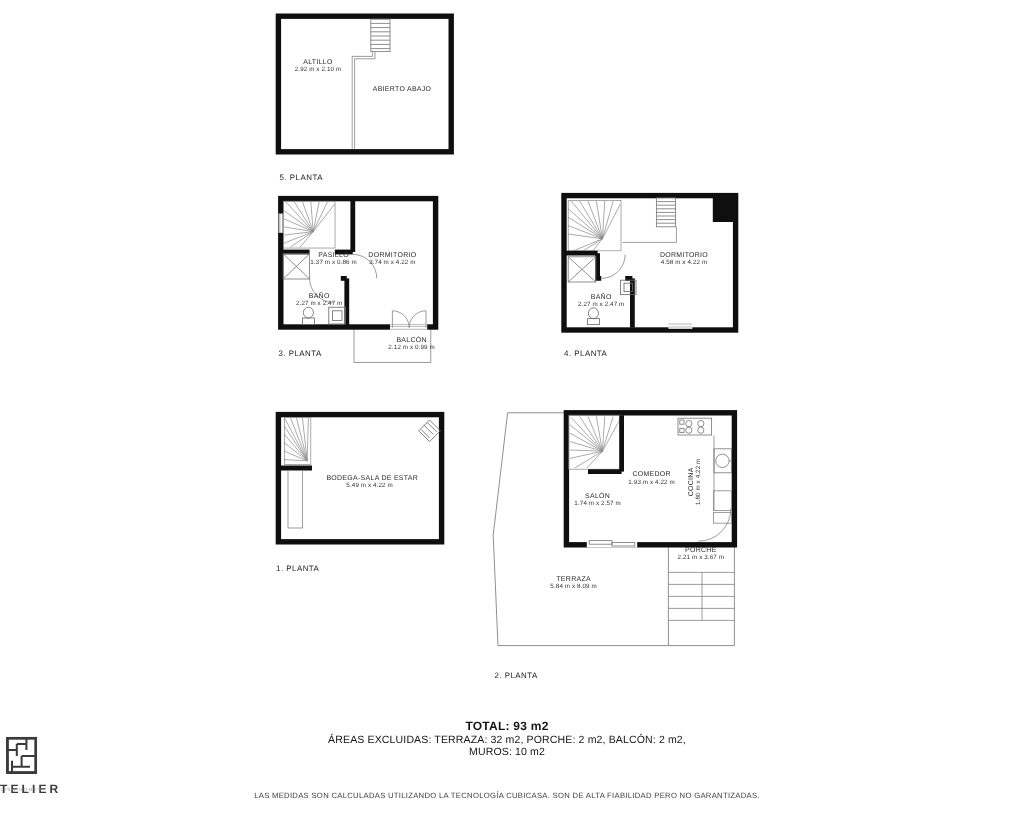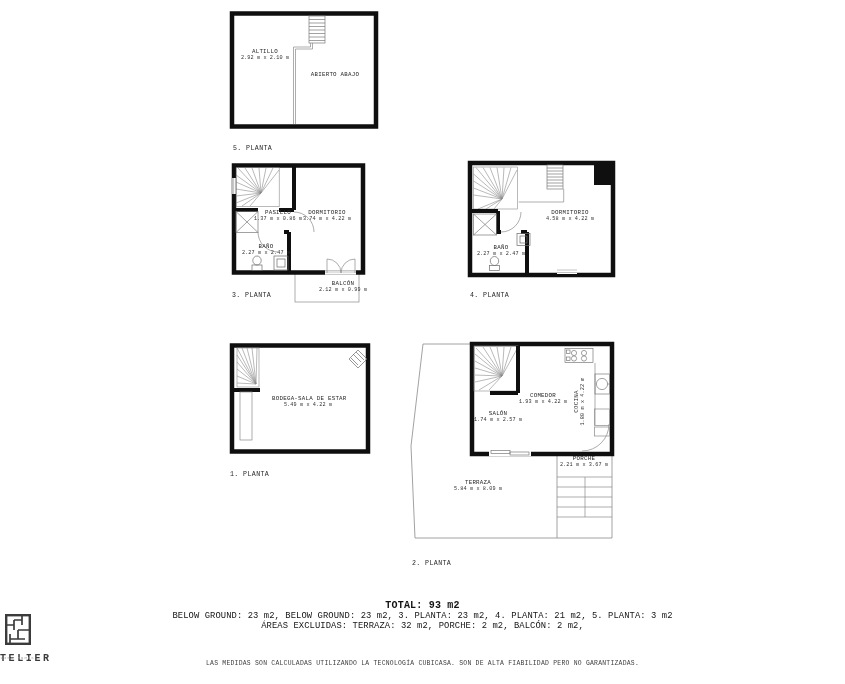--- a/index.html
+++ b/index.html
@@ -1,17 +1,17 @@
 <!DOCTYPE html>
 <html><head>
 <meta charset="utf-8">
 <style>
   html,body{margin:0;padding:0;background:#ffffff;}
   .page{position:relative;width:722px;height:684px;background:#fff;
-        font-family:Liberation Mono, monospace;overflow:hidden;color:#222;}
+        font-family:Liberation Sans, sans-serif;overflow:hidden;color:#222;}
   .plan{position:absolute;}
   .plan svg{position:absolute;left:0;top:0;overflow:visible;}
   .room{position:absolute;text-align:center;color:#2a2a2a;}
   .room .nm{font-size:5.8px;line-height:6.4px;letter-spacing:.25px;white-space:nowrap;}
   .room .dm{font-size:5.2px;line-height:6.4px;letter-spacing:.1px;white-space:nowrap;color:#333;}
   .caption{position:absolute;font-size:6.6px;letter-spacing:.4px;color:#1e1e1e;white-space:nowrap;}
   .rot{transform:rotate(-90deg);transform-origin:center center;}
   .footer{position:absolute;left:0;width:845px;text-align:center;color:#141414;}
   .footer-total{font-size:10px;font-weight:bold;letter-spacing:.2px;}
   .footer-line{font-size:8.8px;line-height:10.2px;letter-spacing:.1px;}
@@ -243,22 +243,22 @@
     </div>
     <div class="room" style="left:36px;top:148px;width:74px;">
       <div class="nm">TERRAZA</div>
       <div class="dm">5.84 m x 8.09 m</div>
     </div>
     <div class="caption" style="left:7px;top:228px;">2. PLANTA</div>
   </div>
 
   <div class="footer footer-total" style="top:600px;">TOTAL: 93 m2</div>
   <div class="footer" style="top:611px;">
-    <div class="footer-line">BELOW GROUND: 23 m2, BELOW GROUND: 23 m2, 3. PLANTA: 23 m2, 4. PLANTA: 21 m2, 5. PLANTA: 3 m2</div>
     <div class="footer-line">ÁREAS EXCLUIDAS: TERRAZA: 32 m2, PORCHE: 2 m2, BALCÓN: 2 m2,</div>
+    <div class="footer-line">MUROS: 10 m2</div>
   </div>
   <div class="disclaimer" style="top:659.5px;">LAS MEDIDAS SON CALCULADAS UTILIZANDO LA TECNOLOGÍA CUBICASA. SON DE ALTA FIABILIDAD PERO NO GARANTIZADAS.</div>
 
   <svg style="position:absolute;left:5px;top:614px;" width="26" height="31" viewBox="0 0 26 31">
     <g stroke="#3b3b3b" fill="none">
       <rect x="1.2" y="1.2" width="23.6" height="28.6" stroke-width="2.4"></rect>
       <path d="M1 11h8M9 6v10M9 6h8M17 1v10M13 16h12M13 16v9M5 25h15M5 20v10" stroke-width="1.7"></path>
     </g>
   </svg>
   <div class="brand-name">TELIER</div>

